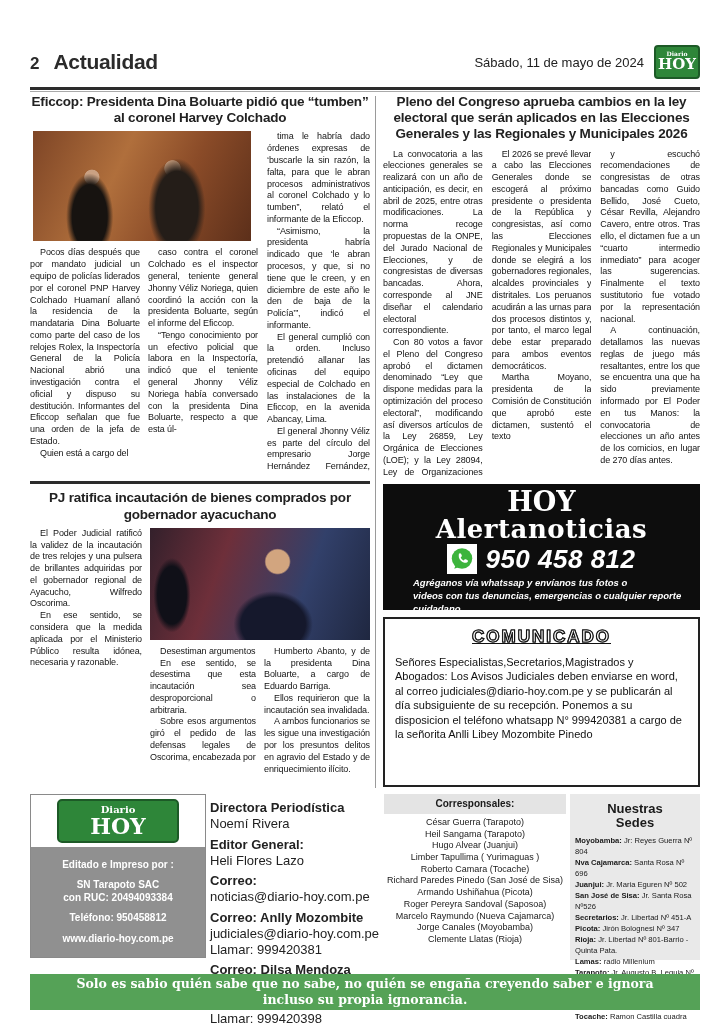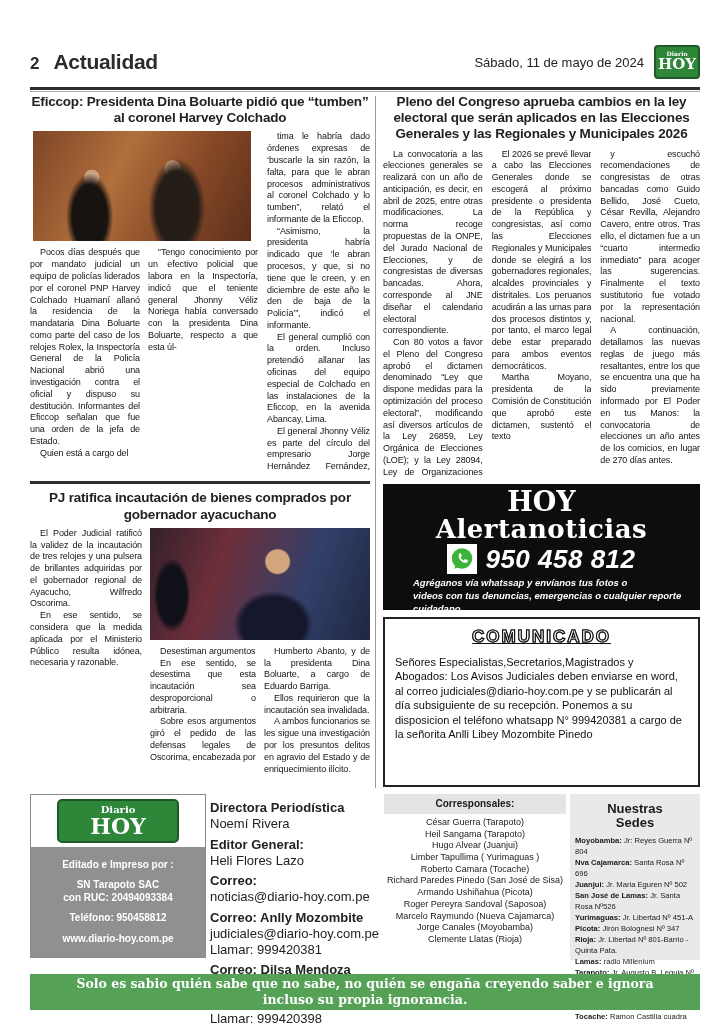--- a/index.html
+++ b/index.html
@@ -150,20 +150,21 @@
         <h1 class="headline">Eficcop: Presidenta Dina Boluarte pidió que “tumben” al coronel Harvey Colchado</h1>
         <div class="la-body body-txt">
           <div class="la-leftpart">
             <div class="photo1"></div>
             <div class="la-cols">
               <div class="col">
                 <p>Pocos días después que por mandato judicial un equipo de policías liderados por el coronel PNP Harvey Colchado Huamaní allanó la residencia de la mandataria Dina Boluarte como parte del caso de los relojes Rolex, la Inspectoría General de la Policía Nacional abrió una investigación contra el oficial y dispuso su destitución. Informantes del Eficcop señalan que fue una orden de la jefa de Estado.</p>
                 <p>Quien está a cargo del</p>
               </div>
               <div class="col">
+                <p>caso contra el coronel Colchado es el inspector general, teniente general Jhonny Véliz Noriega, quien coordinó la acción con la presidenta Boluarte, según el informe del Eficcop.</p>
                 <p>“Tengo conocimiento por un efectivo policial que labora en la Inspectoría, indicó que el teniente general Jhonny Véliz Noriega había conversado con la presidenta Dina Boluarte, respecto a que esta úl-</p>
               </div>
             </div>
           </div>
           <div class="la-col3 col">
             <p>tima le habría dado órdenes expresas de ‘buscarle la sin razón, la falta, para que le abran procesos administrativos al coronel Colchado y lo tumben”, relató el informante de la Eficcop.</p>
             <p>“Asimismo, la presidenta habría indicado que ‘le abran procesos, y que, si no tiene que le creen, y en diciembre de este año le den de baja de la Policía’”, indicó el informante.</p>
             <p>El general cumplió con la orden. Incluso pretendió allanar las oficinas del equipo especial de Colchado en las instalaciones de la Eficcop, en la avenida Abancay, Lima.</p>
             <p>El general Jhonny Véliz es parte del círculo del empresario Jorge Hernández Fernández, “El Español”, quien actuaba como falso asesor de inteligencia del expresidente Pedro Castillo.</p>
 
@@ -296,22 +297,22 @@
       </div>
 
       <div class="sedes">
         <div class="sedes-title">
           <div>Nuestras</div>
           <div>Sedes</div>
         </div>
         <div><span class="lbl">Moyobamba:</span><span> Jr: Reyes Guerra Nº 804</span></div>
         <div><span class="lbl">Nva Cajamarca:</span><span> Santa Rosa Nº 696</span></div>
         <div><span class="lbl">Juanjui:</span><span> Jr. Maria Eguren Nº 502</span></div>
-        <div><span class="lbl">San José de Lamas:</span><span> Jr. Santa Rosa Nº526</span></div>
-        <div><span class="lbl">Yurimaguas:</span><span> Jr. Libertad Nº 451-A</span></div>
+        <div><span class="lbl">San José de Sisa:</span><span> Jr. Santa Rosa Nº526</span></div>
+        <div><span class="lbl">Secretarios:</span><span> Jr. Libertad Nº 451-A</span></div>
         <div><span class="lbl">Picota:</span><span> Jirón Bolognesi Nº 347</span></div>
         <div><span class="lbl">Rioja:</span><span> Jr. Libertad Nº 801-Barrio - Quinta Pata.</span></div>
         <div><span class="lbl">Lamas:</span><span> radio Millenium</span></div>
         <div><span class="lbl">Tarapoto:</span><span> Jr. Augusto B. Leguia Nº 344.</span></div>
         <div><span class="lbl">Saposoa:</span><span> Roger Pereyra Sandoval Av Lima 720</span></div>
         <div><span class="lbl">Tocache:</span><span> Ramon Castilla cuadra 15</span></div>
       </div>
 
       <div class="disclaimer">Las  columnas de opinión,  las  caricaturas y el contenido de los avisos publicitarios  son de absoluta responsabilidad de quienes los suscriben.  El Diario no se solidariza necesariamente con ellos.</div>
     </div>

